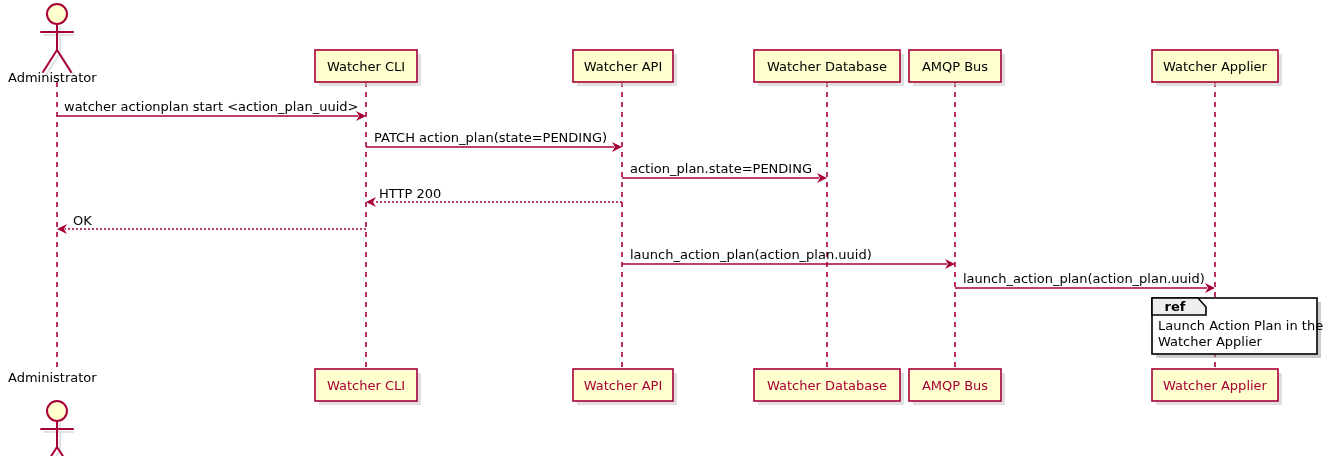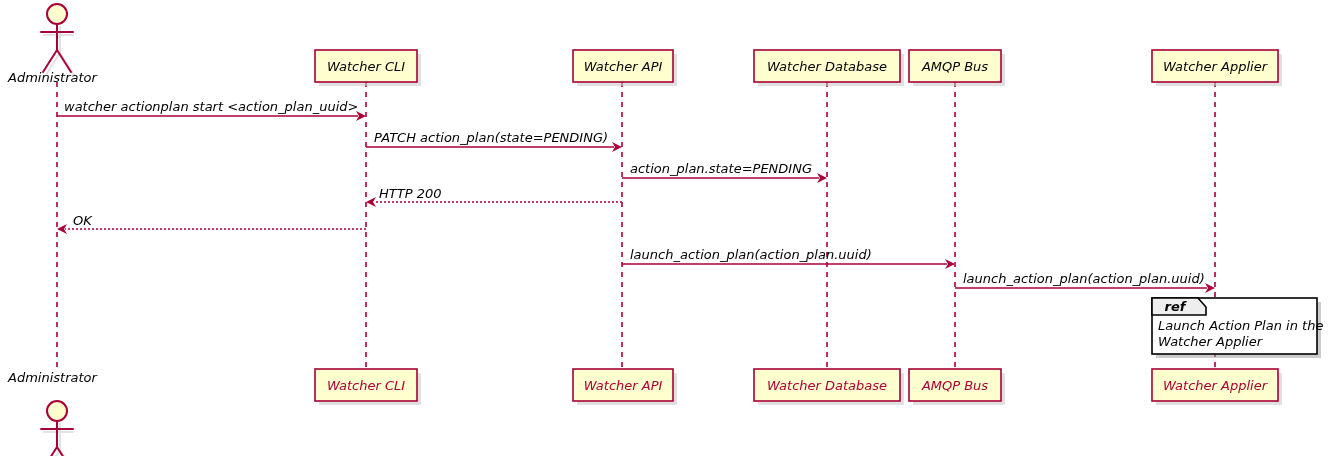--- a/index.html
+++ b/index.html
@@ -10,21 +10,20 @@
   }
   body {
     font-family: "DejaVu Sans", sans-serif;
   }
   #diagram-root {
     position: relative;
     width: 1330px;
     height: 456px;
     background: #FFFFFF;
     overflow: hidden;
-    font-style: italic;
   }
   svg.uml {
     display: block;
     width: 1330px;
     height: 456px;
   }
   .lifeline {
     stroke: #A80036;
     stroke-width: 1.6;
     stroke-dasharray: 5,5;

